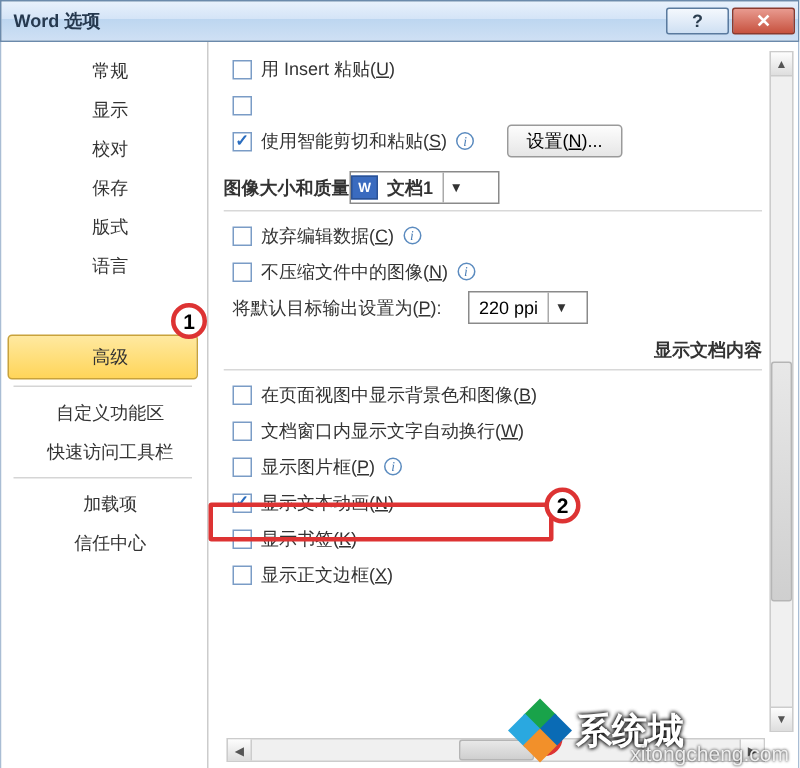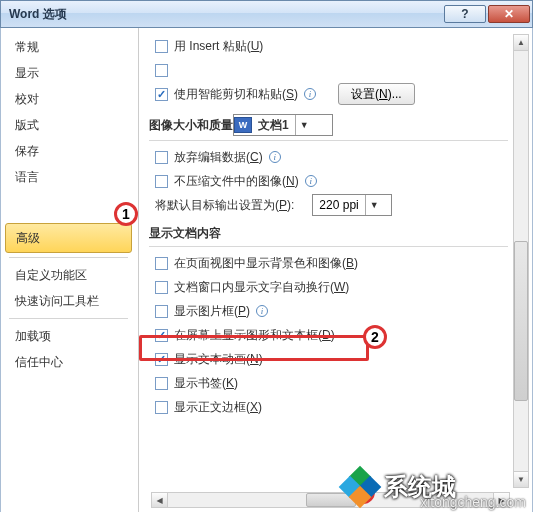--- a/index.html
+++ b/index.html
@@ -35,20 +35,21 @@
     position: relative;
   }
 
   
   .sidebar {
     width: 138px;
     border-right: 1px solid #ccc;
     padding: 6px 6px 6px 4px;
     display:flex;flex-direction:column;gap:0;
     background:#fff;
+    text-align:center;
   }
   .side-item {
     height: 26px; line-height: 26px;
     padding-left: 10px;
     color:#333;
     cursor: default;
   }
   .side-sep { height:1px;background:#d5d5d5;margin:4px 4px; }
   .side-item.active {
     background: linear-gradient(to bottom,#ffe9a0,#ffd559);
@@ -63,21 +64,21 @@
     width:24px;height:24px;border-radius:50%;
     background:#fff;border:3px solid #d33;
     display:flex;align-items:center;justify-content:center;
     font-weight:bold;color:#000;font-size:14px;
     z-index:5;
   }
 
   
   .main {
     flex:1; padding: 6px 4px 0 10px;
-    position:relative;display:flex;flex-direction:column;
+    position:relative;display:flex;flex-direction:column;text-align:right;
   }
   .scroll-area {
     flex:1; overflow:hidden; padding-right: 20px;
   }
   .row { display:flex;align-items:center;height:24px;gap:6px;padding:1px 0 1px 6px; }
   .row.indent { padding-left: 6px; }
   .check {
     width:13px;height:13px;border:1px solid #7a9cc6;background:#fff;display:inline-block;
   }
   .check.checked::after {
@@ -152,22 +153,22 @@
       <span>✕</span>
     </div>
 </div>
 
 <div class="body">
 
   <div class="sidebar">
     <div class="side-item">常规</div>
     <div class="side-item">显示</div>
     <div class="side-item">校对</div>
+    <div class="side-item">保存</div>
     <div class="side-item">版式</div>
-    <div class="side-item">保存</div>
     <div class="side-item">语言</div>
     <div class="side-item active">
       <span>高级</span>
     </div>
     <div class="side-sep"></div>
     <div class="side-item">自定义功能区</div>
     <div class="side-item">快速访问工具栏</div>
     <div class="side-sep"></div>
     <div class="side-item">加载项</div>
     <div class="side-item">信任中心</div>
@@ -230,24 +231,20 @@
         <span class="check"></span>
         <span class="labeltxt">文档窗口内显示文字自动换行(<u>W</u>)</span>
       </div>
       <div class="row indent" style="position:relative">
         <span class="check"></span>
         <span class="labeltxt">显示图片框(<u>P</u>)</span>
         <span class="info-icon">i</span>
       </div>
       <div class="row indent">
         <span class="check checked"></span>
-        <span class="labeltxt">在屏幕上显示图形和文本框(<u>D</u>)</span>
-      </div>
-      <div class="row indent">
-        <span class="check checked"></span>
         <span class="labeltxt">显示文本动画(<u>N</u>)</span>
       </div>
       <div class="row indent">
         <span class="check"></span>
         <span class="labeltxt">显示书签(<u>K</u>)</span>
       </div>
       <div class="row indent">
         <span class="check"></span>
         <span class="labeltxt">显示正文边框(<u>X</u>)</span>
       </div>

